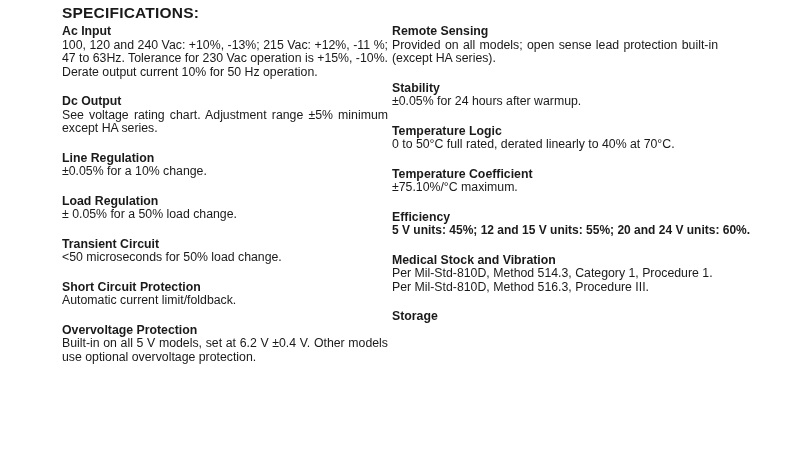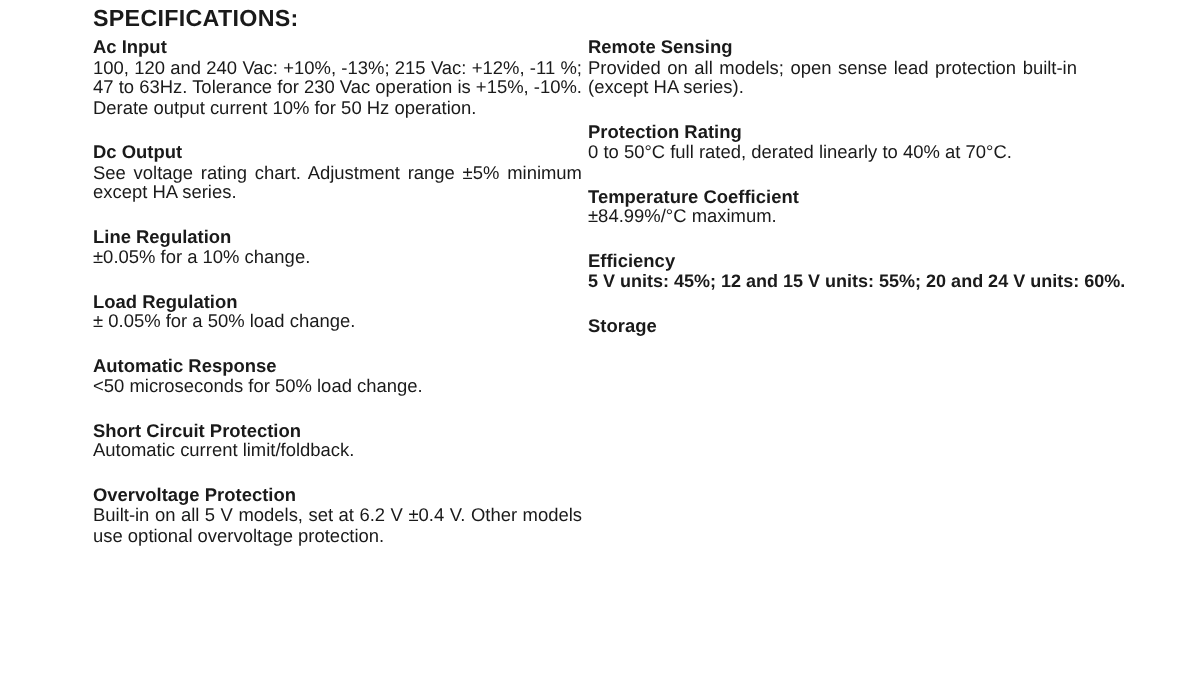--- a/index.html
+++ b/index.html
@@ -65,50 +65,59 @@
     </section>
     <section class="spec-section">
       <h3>Line Regulation</h3>
       <p>±0.05% for a 10% change.</p>
     </section>
     <section class="spec-section">
       <h3>Load Regulation</h3>
       <p>± 0.05% for a 50% load change.</p>
     </section>
     <section class="spec-section">
-      <h3>Automatic Response</h3>
+      <h3>Transient Circuit</h3>
       <p>&lt;50 microseconds for 50% load change.</p>
     </section>
     <section class="spec-section">
       <h3>Short Circuit Protection</h3>
       <p>Automatic current limit/foldback.</p>
     </section>
     <section class="spec-section">
       <h3>Overvoltage Protection</h3>
       <p>Built-in on all 5 V models, set at 6.2 V ±0.4 V. Other models use optional overvoltage protection.</p>
     </section>
   </div>
 
   <div class="col col-right">
     <section class="spec-section">
       <h3>Remote Sensing</h3>
       <p>Provided on all models; open sense lead protection built-in (except HA series).</p>
     </section>
     <section class="spec-section">
-      <h3>Protection Rating</h3>
+      <h3>Stability</h3>
+      <p>±0.05% for 24 hours after warmup.</p>
+    </section>
+    <section class="spec-section">
+      <h3>Temperature Logic</h3>
       <p>0 to 50°C full rated, derated linearly to 40% at 70°C.</p>
     </section>
     <section class="spec-section">
       <h3>Temperature Coefficient</h3>
-      <p>±84.99%/°C maximum.</p>
+      <p>±75.10%/°C maximum.</p>
     </section>
     <section class="spec-section">
       <h3>Efficiency</h3>
       <p class="tight">5 V units: 45%; 12 and 15 V units: 55%; 20 and 24 V units: 60%.</p>
     </section>
     <section class="spec-section">
+    </section>
+    <section class="spec-section">
+      <h3>Medical Stock and Vibration</h3>
+      <p>Per Mil-Std-810D, Method 514.3, Category 1, Procedure 1.</p>
+      <p>Per Mil-Std-810D, Method 516.3, Procedure III.</p>
     </section>
     <section class="spec-section">
       <h3>Storage</h3>
     </section>
   </div>
 
 </div>
 
 </body></html>

